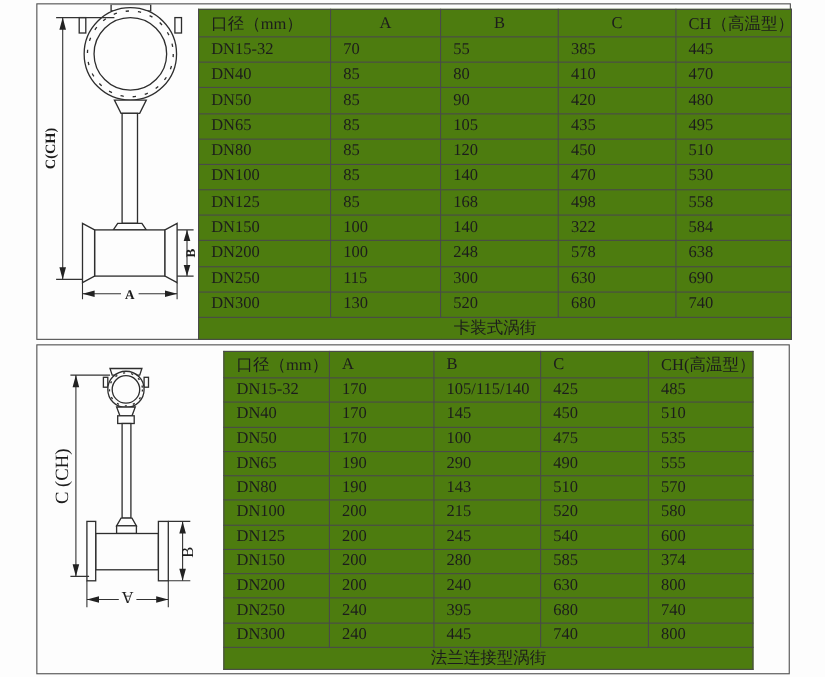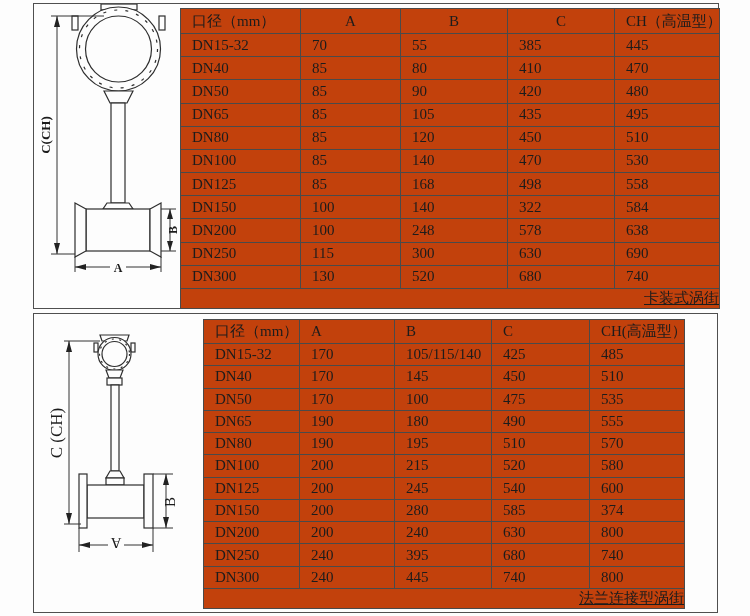--- a/index.html
+++ b/index.html
@@ -10,37 +10,37 @@
   .panel{position:absolute;border:1px solid #4f4f4f;background:#fdfdfd;box-sizing:border-box;}
   .panel-top{left:33px;top:3px;width:686px;height:306px;}
   .panel-bottom{left:33px;top:313px;width:685px;height:300px;}
   .diagram{position:absolute;left:0;top:0;}
   .diagram path,.diagram rect,.diagram polygon,.diagram circle{stroke:#2e2e2e;fill:#fdfdfd;stroke-width:1.2;}
   .diagram line{stroke:#333;stroke-width:1;}
   .diagram polygon.arrow{fill:#222;stroke:none;}
   .diagram circle.bezel{fill:none;}
   .diagram text{fill:#1c1c1c;font-family:"Liberation Serif","DejaVu Serif",serif;}
   .dim-table{
-    position:absolute;border-collapse:collapse;table-layout:fixed;background:#c2410c;
+    position:absolute;border-collapse:collapse;table-layout:fixed;background:#4d7c0f;
   }
   .panel-top .dim-table{left:146px;top:4px;width:539px;height:301px;}
   .panel-bottom .dim-table{left:169px;top:5px;width:481px;height:290px;}
   .dim-table th,.dim-table td{
     border:1px solid #4a4a4a;font-weight:normal;font-size:15px;
     padding:0 0 0 11px;text-align:left;white-space:nowrap;overflow:hidden;
   }
   .panel-top .dim-table thead tr{height:25px;}
   .panel-top .dim-table tbody tr{height:22px;}
   .panel-bottom .dim-table thead tr{height:24px;}
   .panel-bottom .dim-table tbody tr{height:21px;}
   
   .panel-top .dim-table th:nth-child(2),
   .panel-top .dim-table th:nth-child(3),
   .panel-top .dim-table th:nth-child(4){text-align:center;padding-left:0;}
-  .dim-table td.footer-cell{text-align:right;padding-left:0;text-decoration:underline;}
+  .dim-table td.footer-cell{text-align:center;padding-left:0;}
 </style>
 </head>
 <body>
 
 <div class="page">
 
   <section class="panel panel-top">
 
     <svg class="diagram" width="146" height="303" viewBox="0 0 146 303">
 
@@ -289,28 +289,28 @@
           <tr>
             <td>DN50</td>
             <td>170</td>
             <td>100</td>
             <td>475</td>
             <td>535</td>
           </tr>
           <tr>
             <td>DN65</td>
             <td>190</td>
-            <td>180</td>
+            <td>290</td>
             <td>490</td>
             <td>555</td>
           </tr>
           <tr>
             <td>DN80</td>
             <td>190</td>
-            <td>195</td>
+            <td>143</td>
             <td>510</td>
             <td>570</td>
           </tr>
           <tr>
             <td>DN100</td>
             <td>200</td>
             <td>215</td>
             <td>520</td>
             <td>580</td>
           </tr>

